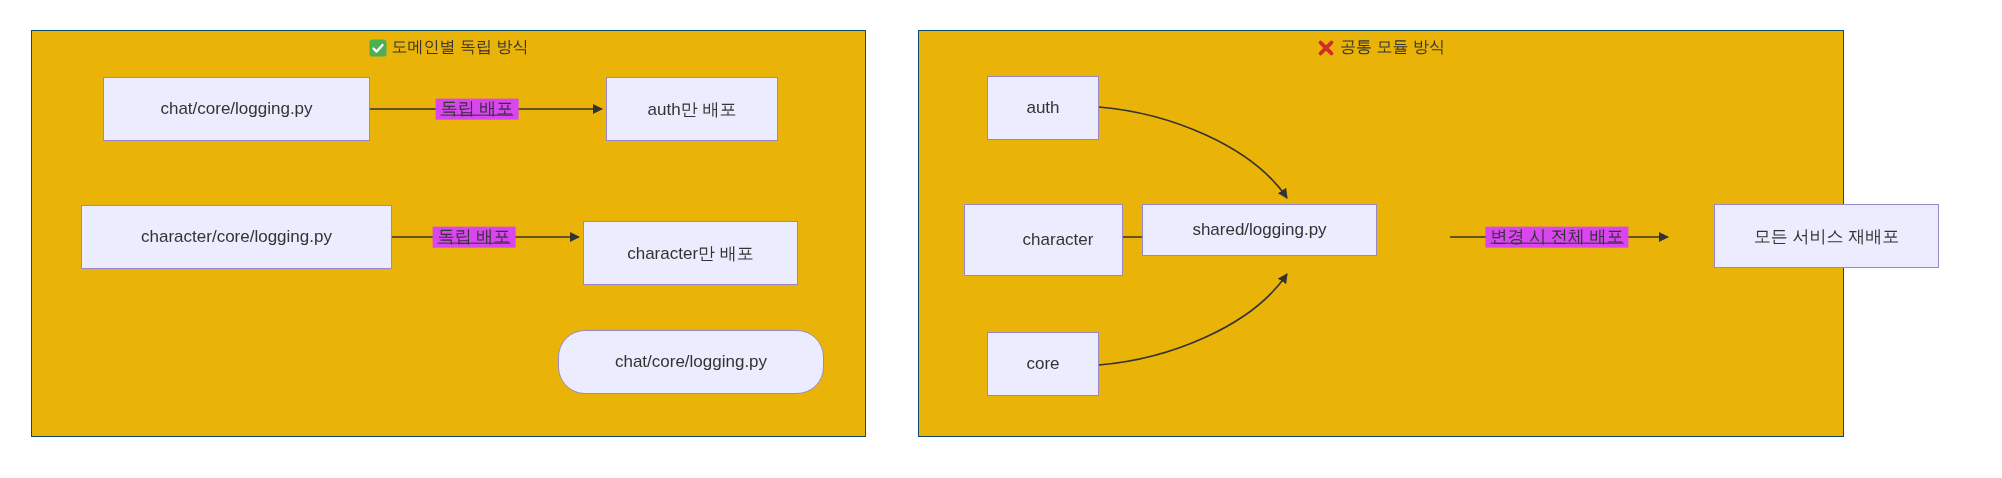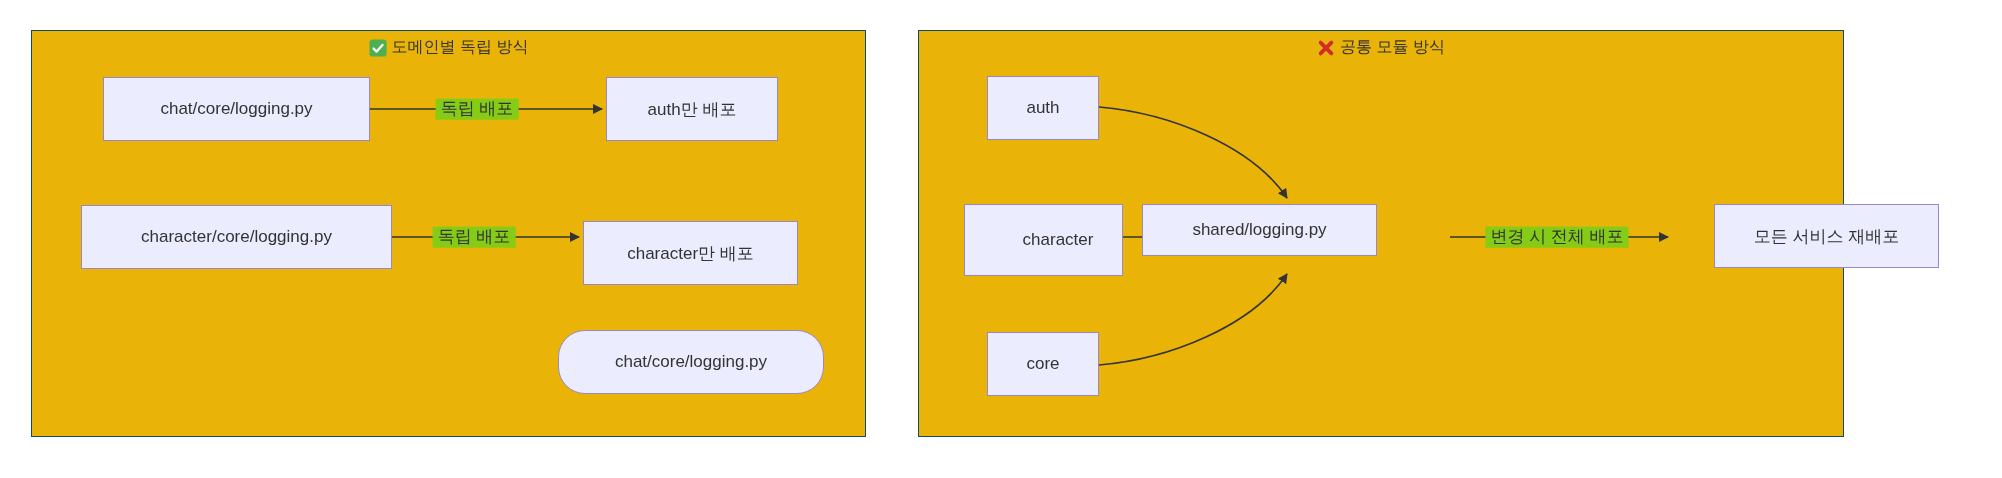--- a/index.html
+++ b/index.html
@@ -57,26 +57,27 @@
     position: absolute;
     left: 0;
     top: 0;
     width: 2002px;
     height: 478px;
     pointer-events: none;
   }
   .edge-label {
     position: absolute;
     transform: translate(-50%, -50%);
-    background: #84cc16;
+    background: #d946ef;
     color: #333333;
     font-size: 17px;
     padding: 1px 5px;
     white-space: nowrap;
     line-height: 1.1;
+    text-decoration: underline;
   }
 </style>
 </head>
 <body>
 
 <div class="canvas">
 
   <div class="panel" style="left:31px; top:30px; width:835px; height:407px;">
     <div class="panel-title">
       <svg class="title-icon" viewBox="0 0 20 20">

